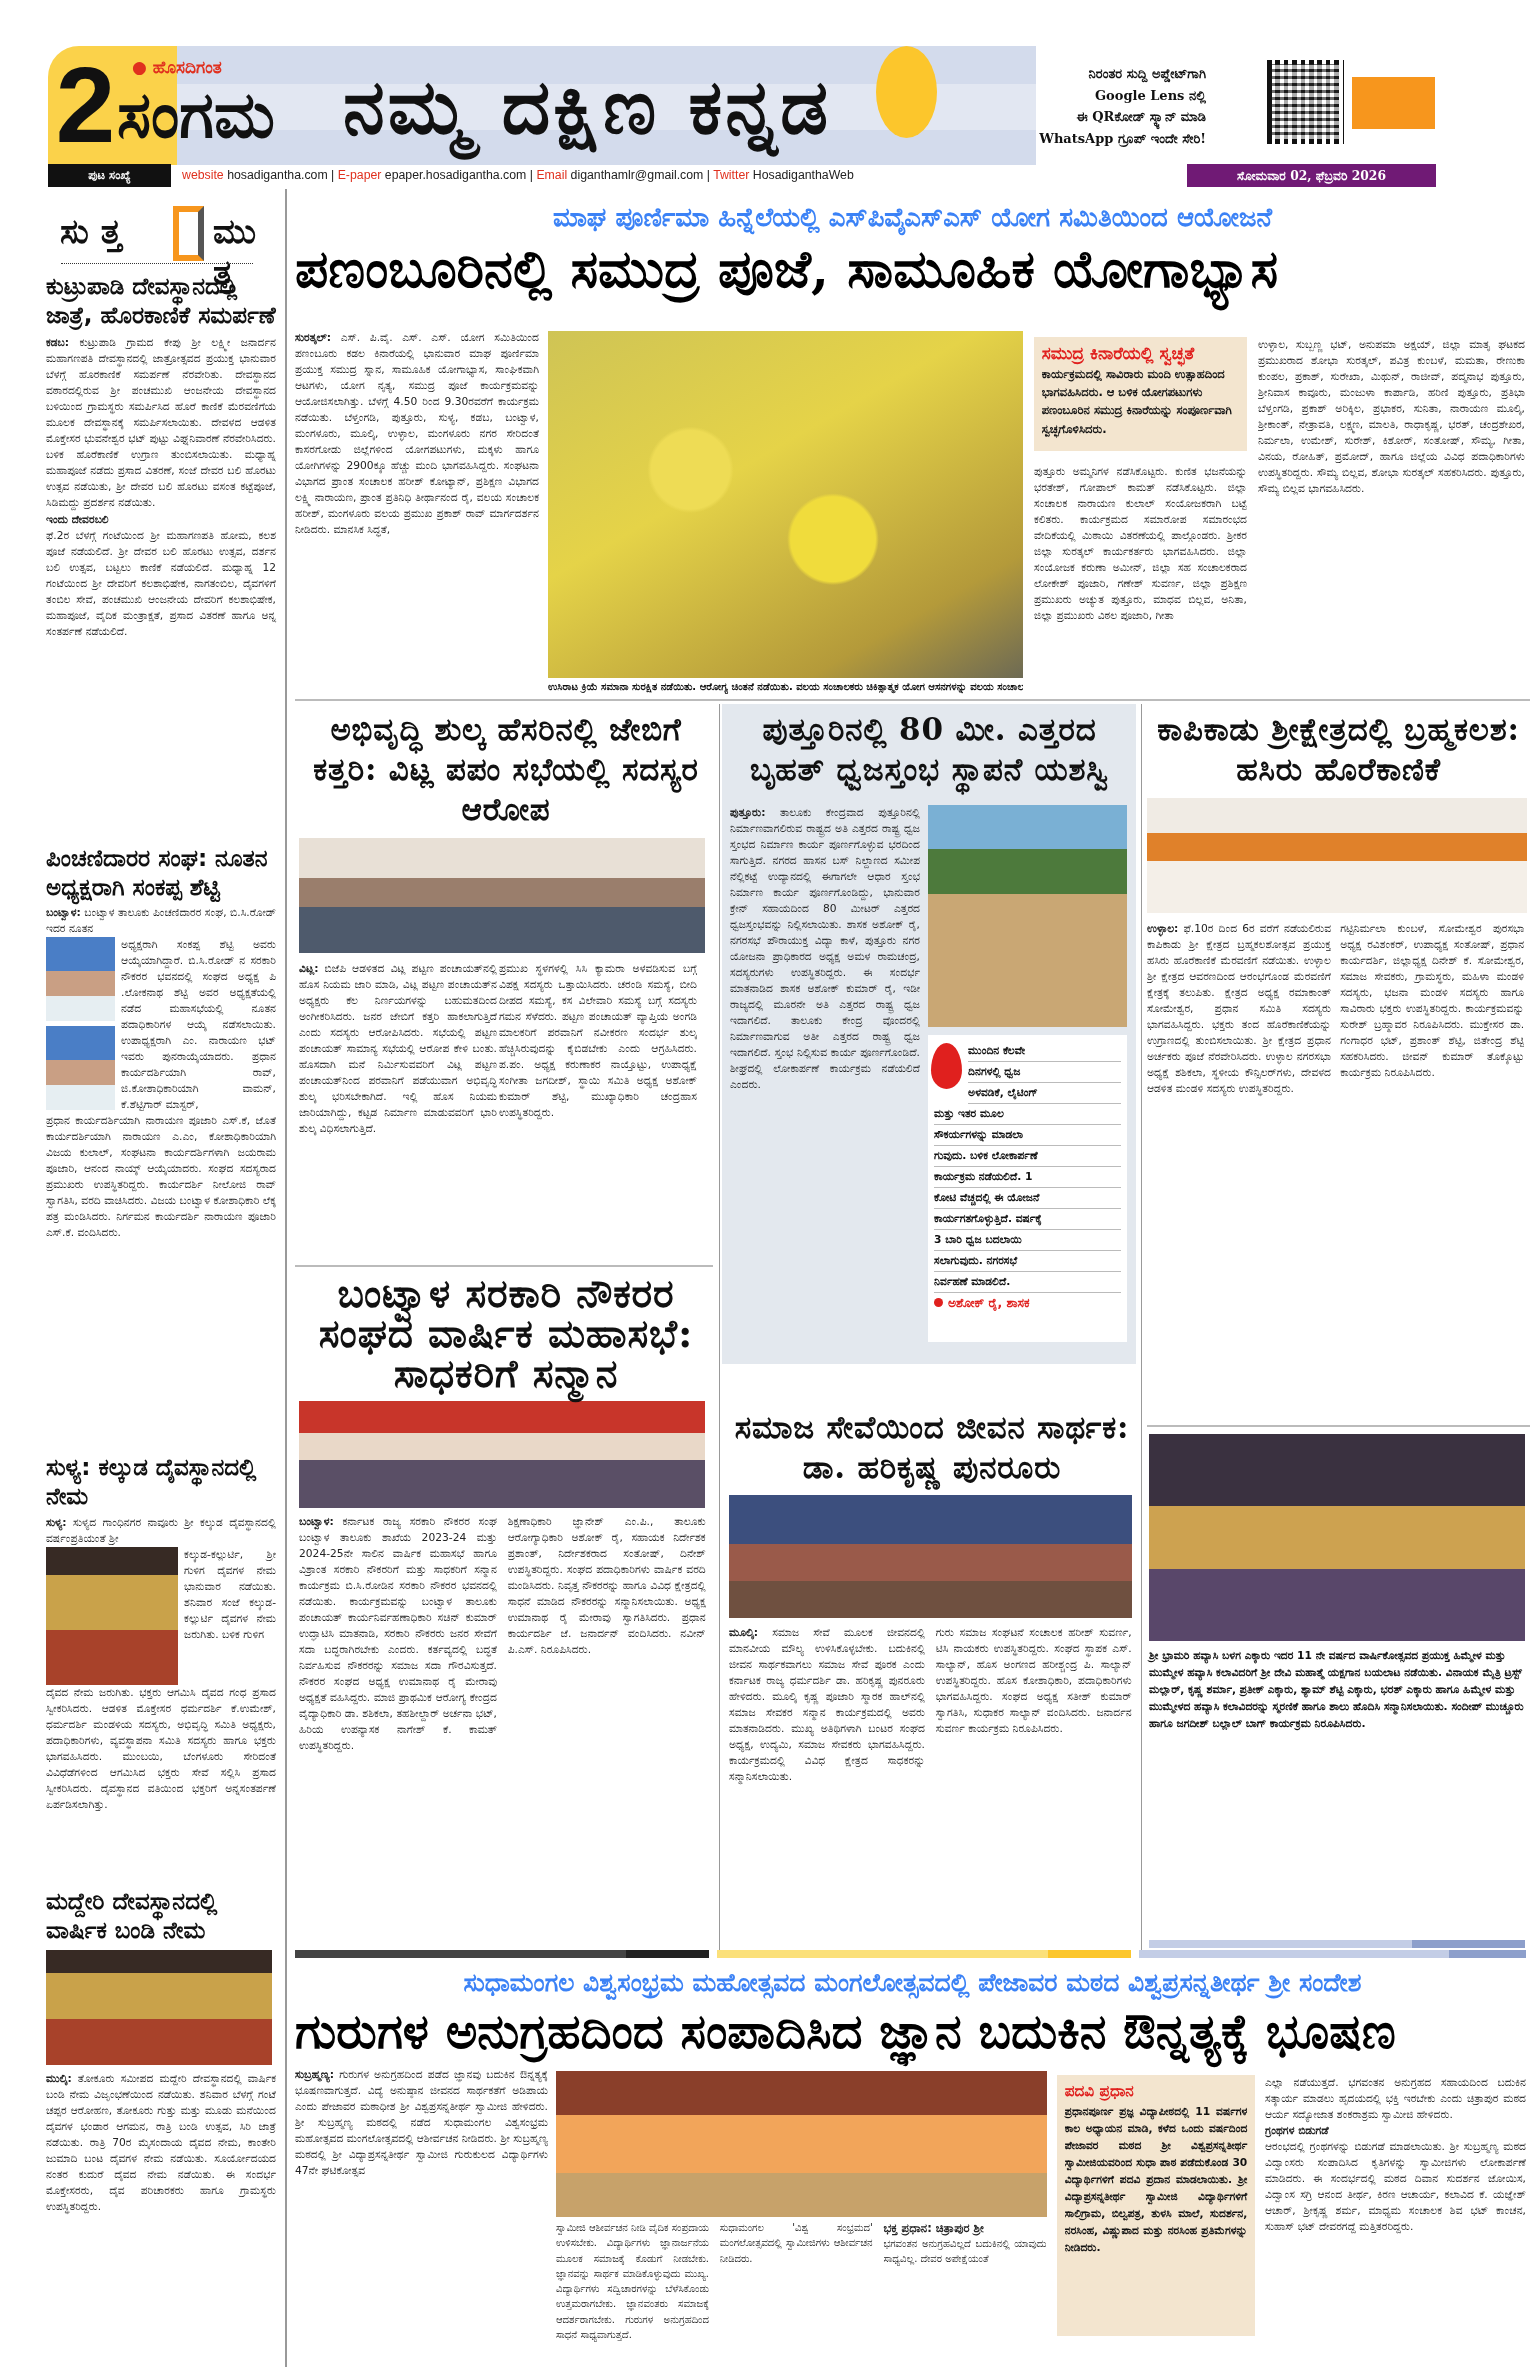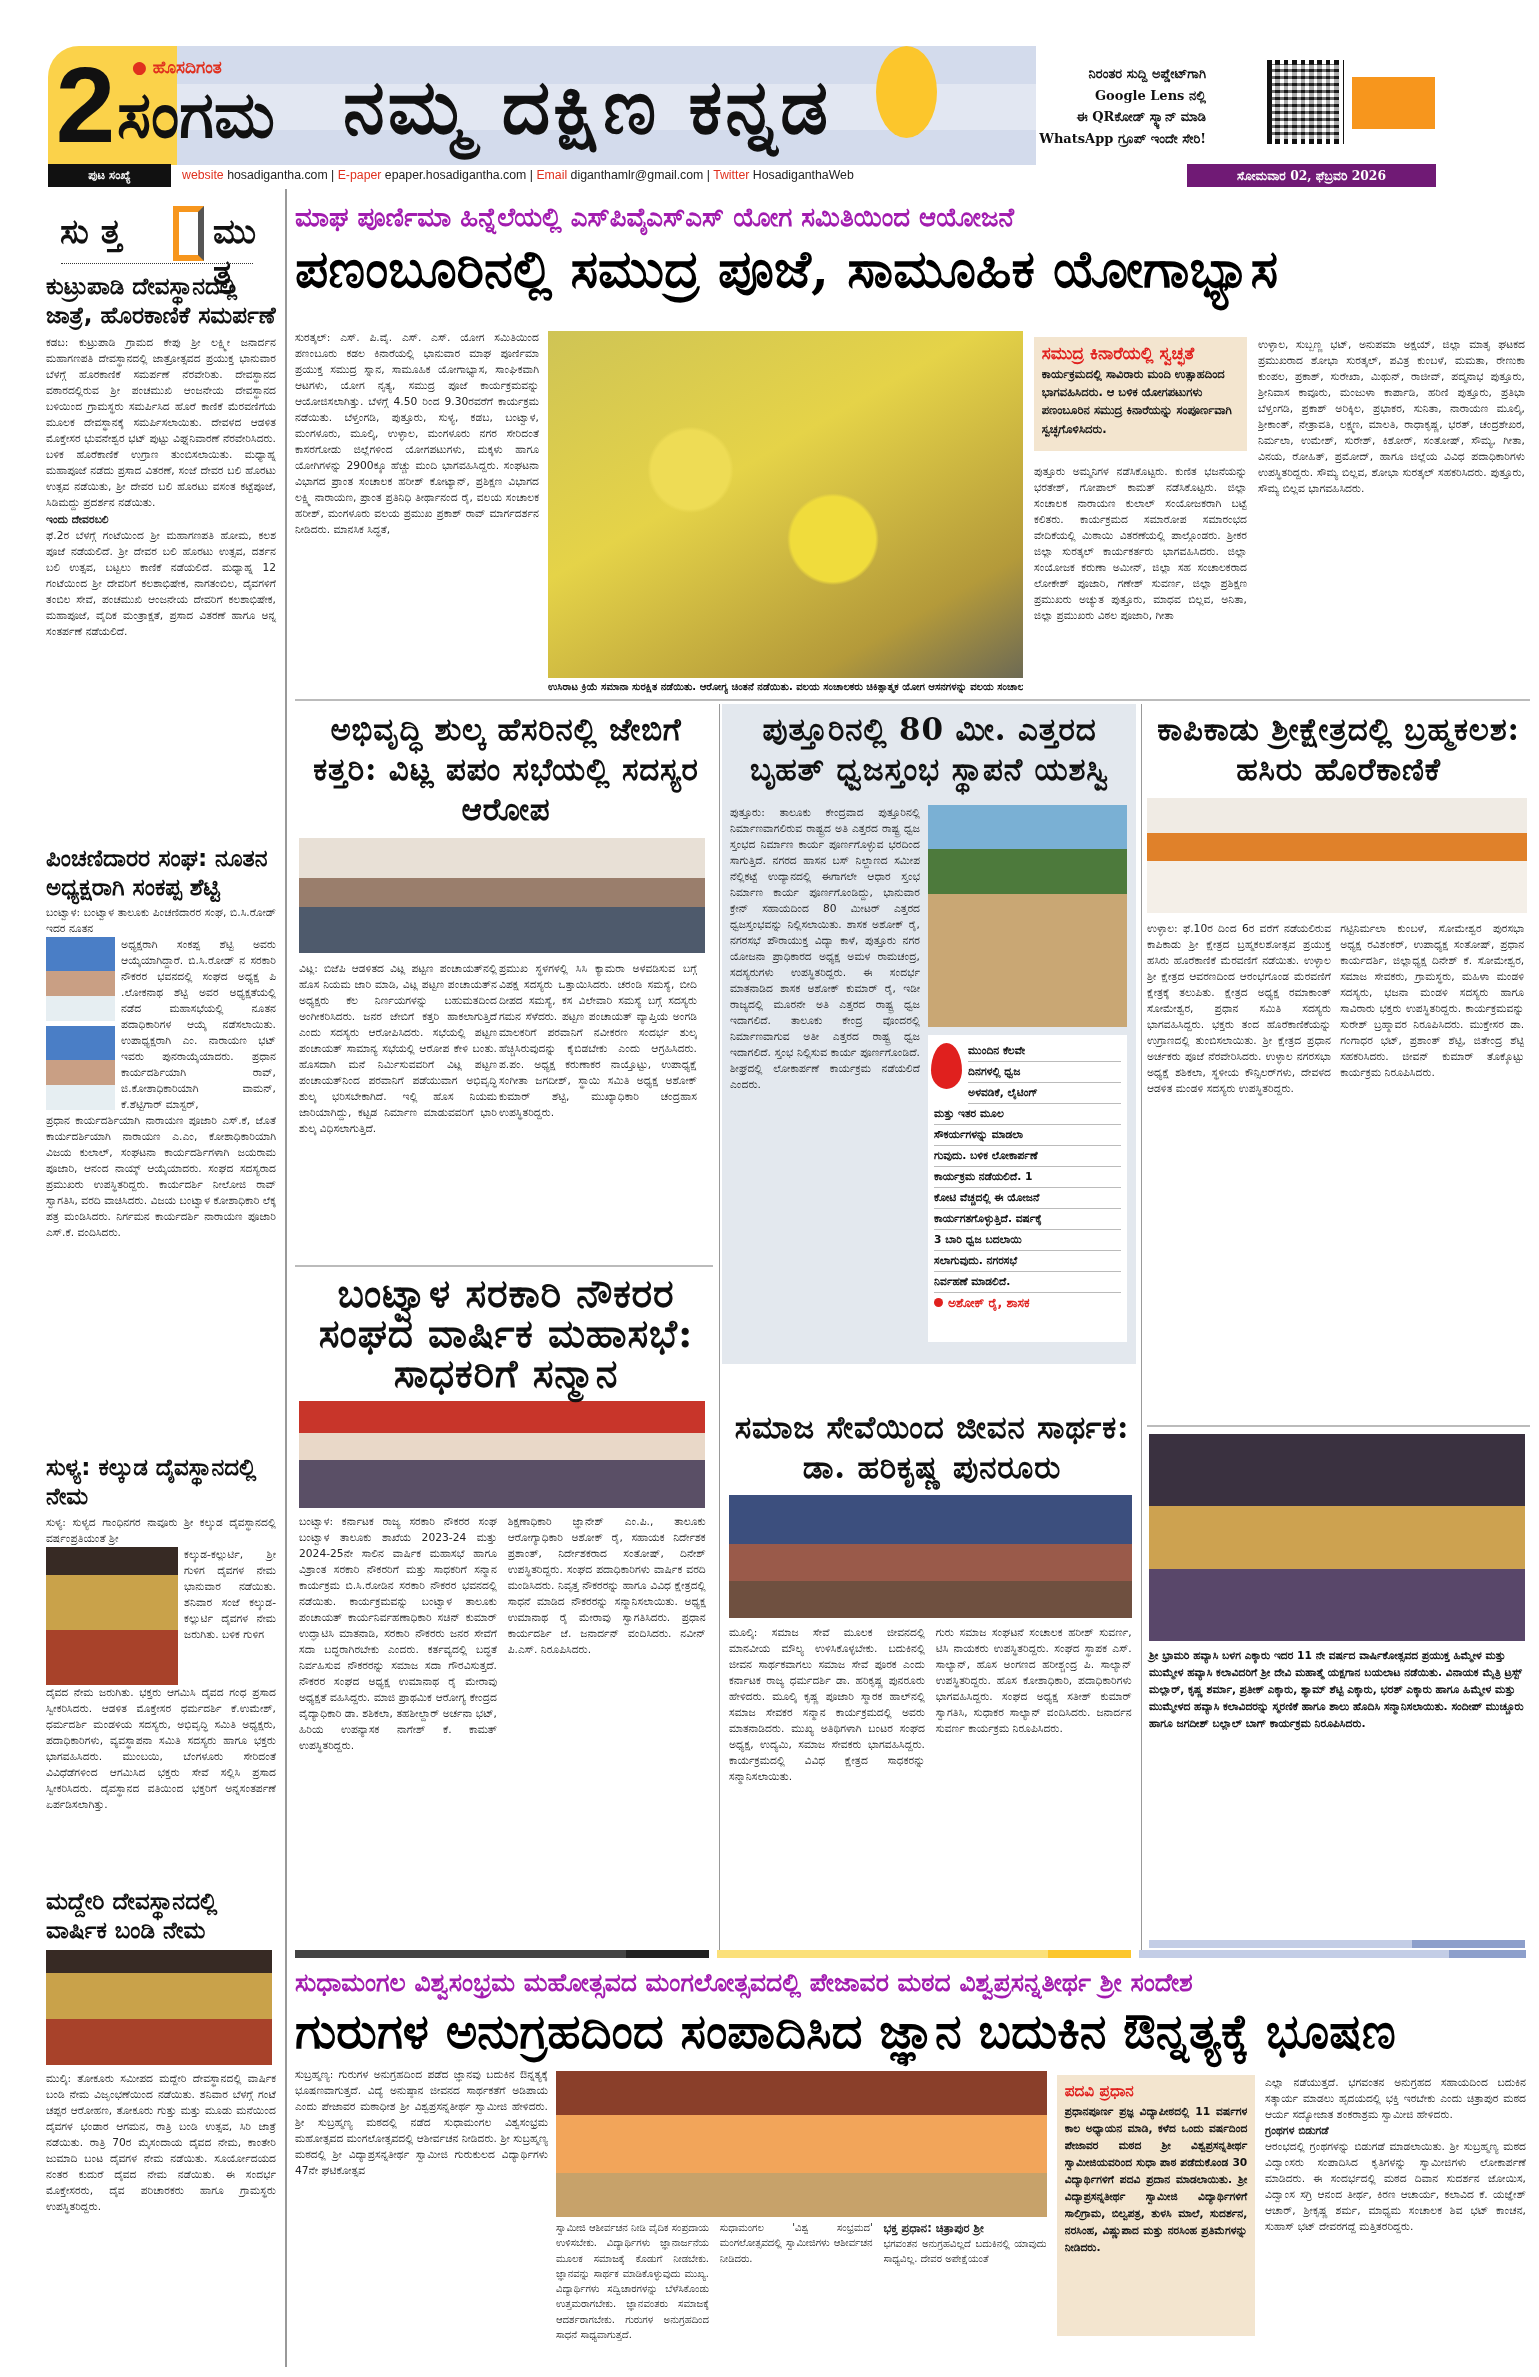--- a/index.html
+++ b/index.html
@@ -24,21 +24,21 @@
 .orange-box{left:1304px;top:31px;width:83px;height:52px;background:#f7961d}
 .infobar{left:48px;top:164px;width:1457px;height:23px}
 .pt{left:0;top:0;width:123px;height:23px;background:#111;color:#fff;font:bold 11.5px/23px "DejaVu Sans",sans-serif;text-align:center}
 .links{left:134px;top:0;font:12.3px/23px "Liberation Sans",sans-serif;color:#222;white-space:nowrap}
 .links .lbl{color:#e0301e}
 .date{left:1139px;top:0;width:249px;height:23px;background:#701a75;color:#fff;font:bold 12.3px/23px "DejaVu Serif",serif;text-align:center}
 
 .vline{background:#999;width:1.5px}
 .hline{background:#bbb;height:1.5px}
 .body-text{font:10.7px/16px "DejaVu Sans",sans-serif;color:#222;text-align:justify}
-.body-text b{font-weight:normal}
+.body-text b{font-weight:bold}
 .h-left{font:bold 23px/29px "DejaVu Sans",sans-serif;color:#111}
 .photo{background:#9aa;overflow:hidden}
 .ph-crowd{background:radial-gradient(circle at 30% 40%,#eedc55 0 10%,transparent 11%),radial-gradient(circle at 60% 60%,#f0dc3c 0 12%,transparent 13%),linear-gradient(150deg,#cfc455,#e5d348 40%,#b49a3a 80%,#6d6a54)}
 .ph-meeting{background:linear-gradient(180deg,#e8e0d6 0 35%,#9a7e6c 35% 60%,#4e5a6c 60% 100%)}
 .ph-street{background:linear-gradient(180deg,#7ab0d4 0 20%,#4d7a3c 20% 40%,#c9a774 40% 100%)}
 .ph-group{background:linear-gradient(180deg,#f0ebe4 0 30%,#e0812a 30% 55%,#f4efe8 55% 100%)}
 .ph-stage{background:linear-gradient(180deg,#3c4f7e 0 40%,#9a5a4a 40% 70%,#6f5040 70% 100%)}
 .ph-hall{background:linear-gradient(180deg,#c8352a 0 30%,#e9d8c8 30% 55%,#5a4f66 55% 100%)}
 .ph-bhoota{background:linear-gradient(180deg,#372a24 0 20%,#c9a24a 20% 60%,#a8422a 60% 100%)}
 .ph-swamiji{background:linear-gradient(180deg,#8a3f2a 0 30%,#f2a55a 30% 70%,#c7a26a 70% 100%)}
@@ -47,21 +47,21 @@
 .boxed{background:#f3e5cf}
 .boxed-red{color:#e0201e;font:bold 17px/23px "DejaVu Sans",sans-serif}
 .gray-panel{background:#e3e8ee}
 .quote-box{background:#fff}
 .quote-text{font:bold 12.3px/21.5px "DejaVu Sans",sans-serif;color:#111}
 .quote-text div{border-bottom:0.8px solid #bbb}
 .quote-author{color:#e0201e;font:bold 12.3px/20px "DejaVu Sans",sans-serif}
 .red-dot{display:inline-block;width:9.2px;height:9.2px;border-radius:50%;background:#e0201e;margin-right:4.6px}
 .drop{width:31px;height:46px;background:#e0201e;border-radius:50% 50% 50% 50%/60% 60% 40% 40%}
 .big-head{font:bold 35px/44px "DejaVu Serif",serif;color:#111;text-align:center;letter-spacing:0.8px}
-.sub-head{font:bold 23px/31px "DejaVu Sans",sans-serif;color:#a21caf;text-align:left}
+.sub-head{font:bold 23px/31px "DejaVu Sans",sans-serif;color:#3b82f6;text-align:center}
 .lead-head{font:bold 52px/61px "DejaVu Serif",serif;color:#000000;}
 .stripe{height:7.7px}
 .caption{font:bold 10px/15.3px "DejaVu Sans",sans-serif;color:#111}
 .sutta-title{font:bold 34px/41px "DejaVu Sans",sans-serif;color:#111}
 .sutta-icon{width:31px;height:55px;border:6.1px solid #f7961d;border-right-color:#555}
 </style>
 </head>
 <body>
 
 <div class="abs" id="mast">

